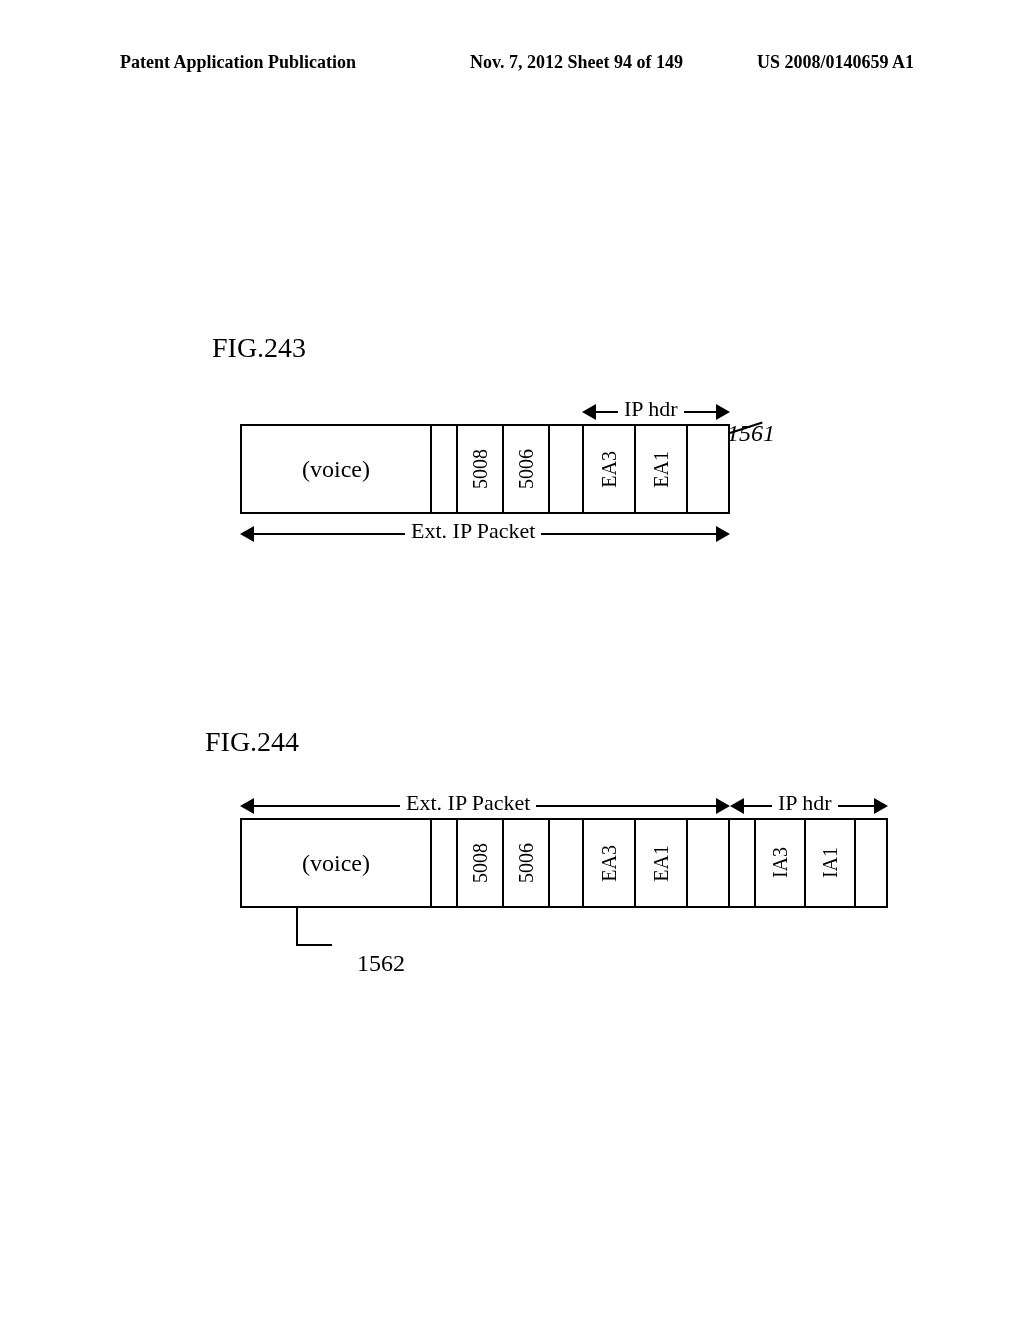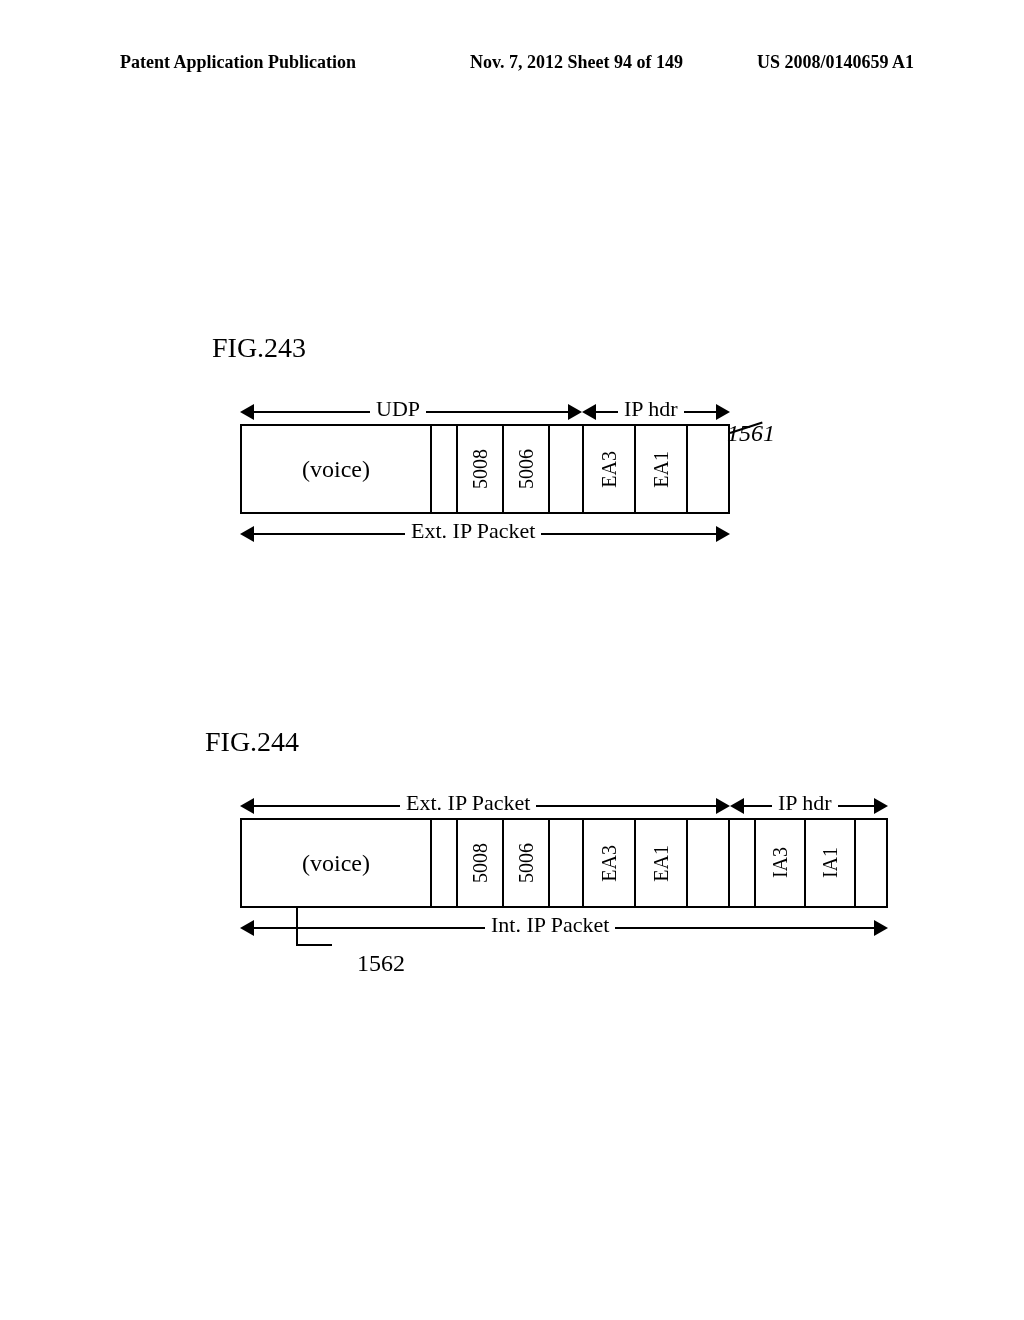--- a/index.html
+++ b/index.html
@@ -113,26 +113,20 @@
 <div class="page">
 
   <div class="header">
     <span class="left">Patent Application Publication</span>
     <span class="mid">Nov. 7, 2012  Sheet 94 of 149</span>
     <span class="right">US 2008/0140659 A1</span>
   </div>
 
   <div class="fig-label" style="left:205px; top:332px;margin-left:7px;">FIG.243</div>
 
-  <div class="dim" style="left:240px; top:400px; width:342px;">
-    <div class="arrow-l" style="left:0;"></div>
-    <div class="line" style="left:12px; width:318px;"></div>
-    <div class="arrow-r" style="right:0;"></div>
-    <span class="lbl" style="left:130px;">UDP</span>
-  </div>
 
   <div class="dim" style="left:582px; top:400px; width:148px;">
     <div class="arrow-l" style="left:0;"></div>
     <div class="line" style="left:12px; width:124px;"></div>
     <div class="arrow-r" style="right:0;"></div>
     <span class="lbl" style="left:36px;">IP hdr</span>
   </div>
 
   <div class="packet" style="left:240px; top:424px; width:490px;">
     <div class="cell" style="left:0; width:192px;">
@@ -203,24 +197,18 @@
     <div class="cell" style="left:488px; width:28px;"></div>
     <div class="cell" style="left:514px; width:52px;">
       <span class="vtext">IA3</span>
     </div>
     <div class="cell" style="left:564px; width:52px;">
       <span class="vtext">IA1</span>
     </div>
     <div class="cell" style="left:614px; width:34px;"></div>
   </div>
 
-  <div class="dim" style="left:240px; top:916px; width:648px;">
-    <div class="arrow-l" style="left:0;"></div>
-    <div class="line" style="left:12px; width:624px;"></div>
-    <div class="arrow-r" style="right:0;"></div>
-    <span class="lbl" style="left:245px;">Int. IP Packet</span>
-  </div>
 
   <div style="position:absolute; left:296px; top:908px; width:2px; height:36px; background:#000;"></div>
   <div style="position:absolute; left:296px; top:944px; width:36px; height:2px; background:#000;"></div>
   <div class="refnum" style="left:334px; top:950px;margin-left:23px;">1562</div>
 
 </div>
 
 </body></html>

